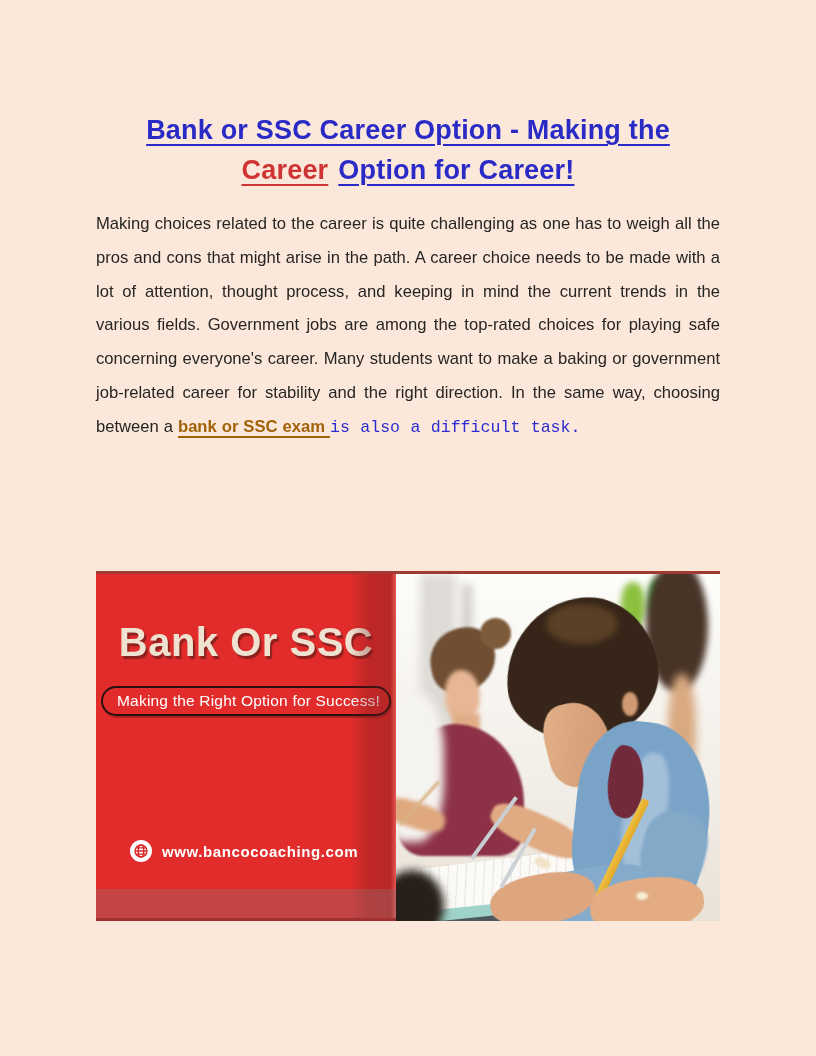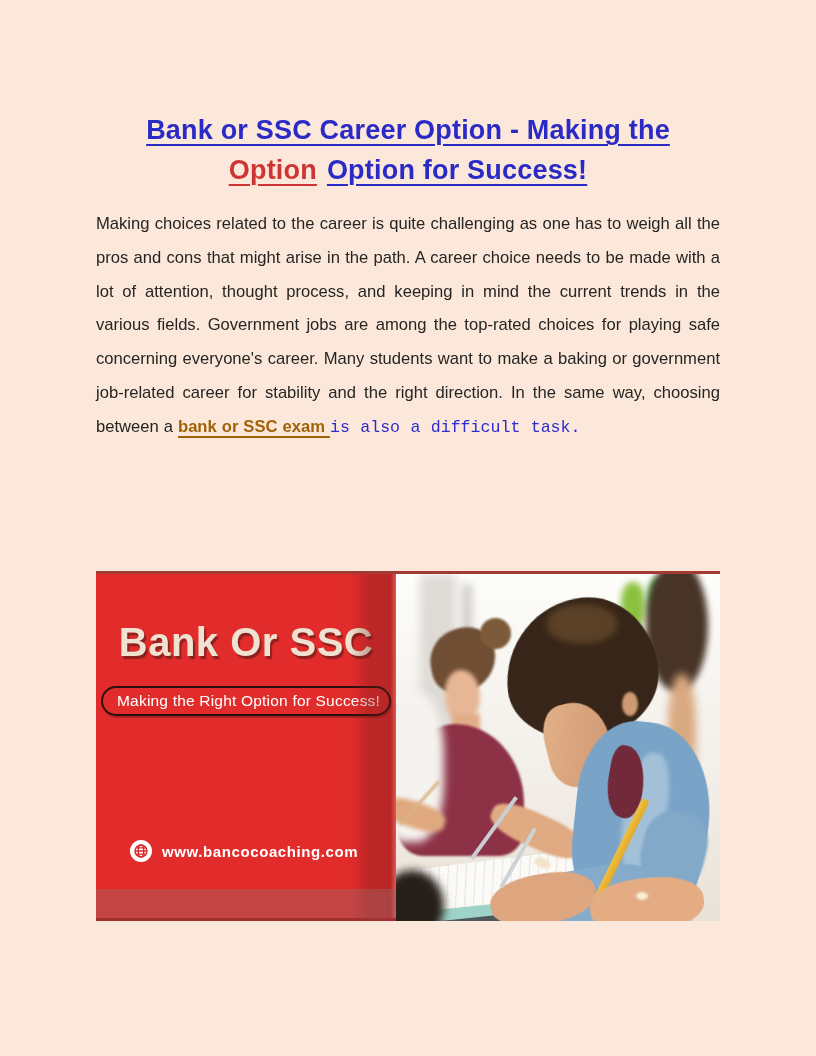--- a/index.html
+++ b/index.html
@@ -169,21 +169,21 @@
   .ph-rhand  { left:194px; top:304px; width:114px; height:54px; background:#e3ac83; border-radius:45%; transform:rotate(-6deg); filter:blur(0.4px); }
   .ph-ring   { left:240px; top:318px; width:12px; height:8px; background:#f7ecd2; border-radius:50%; filter:blur(1px); }
 </style>
 </head>
 <body>
 
 <div class="page">
 
   <h1 class="title">
     <span class="t-blue">Bank or SSC Career Option - Making the</span><br>
-    <span class="t-red">Option</span><span class="t-gap"></span><span class="t-blue">Option for Success!</span>
+    <span class="t-red">Career</span><span class="t-gap"></span><span class="t-blue">Option for Career!</span>
   </h1>
 
   <p class="body-text"><span>Making choices related to the career is quite challenging as one has to  weigh all the pros and cons that might arise in the path. A career choice needs to be made with a lot of attention, thought process, and keeping in mind the current trends in the various fields. Government jobs are among the top-rated choices for playing safe concerning everyone's career. Many students want to make a baking or government job-related career for stability and the right direction. In the same way, choosing between a </span><a class="inline-link">bank or SSC exam </a><span class="link-tail">is also a difficult task.</span></p>
 
   <figure class="figure">
 
     <div class="banner">
       <div class="banner-heading">
         <div>Bank Or SSC</div>
       </div>

